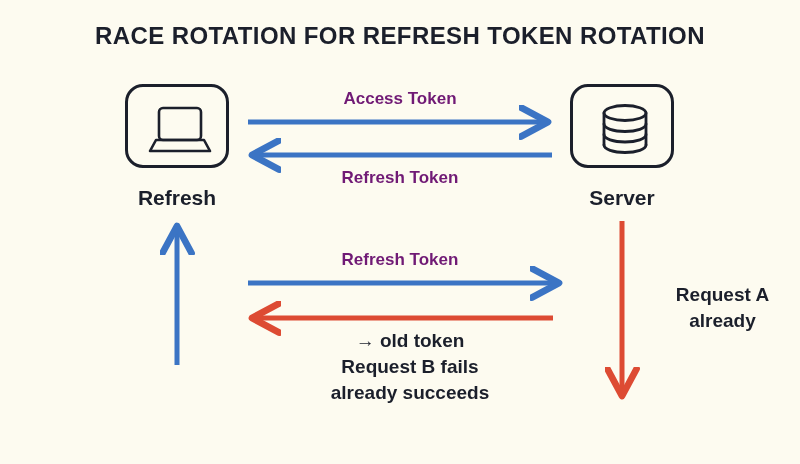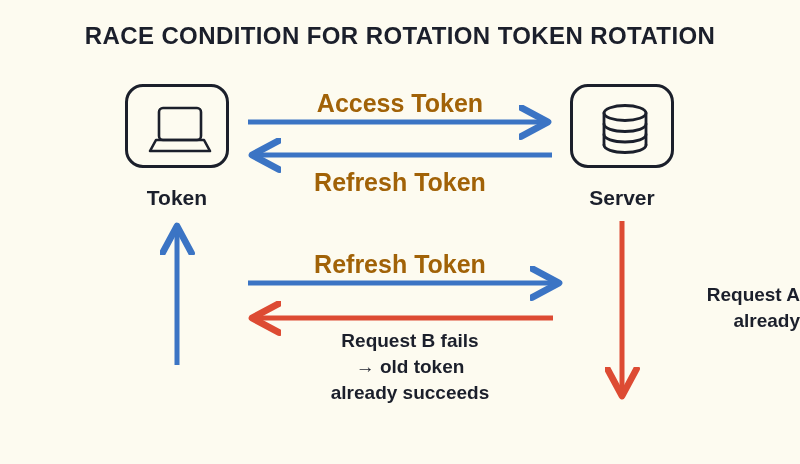--- a/index.html
+++ b/index.html
@@ -60,23 +60,23 @@
 
   .node-icon {
     position: absolute;
     left: 0; top: 0;
     width: 104px;
     height: 84px;
   }
 
   
   .flow-label {
-    font-size: 25px;
+    font-size: 17px;
     font-weight: bold;
-    color: #a16207;
+    color: #701a75;
     text-align: center;
     white-space: nowrap;
   }
   #label-access-token   { left: 250px; top: 89px;  width: 300px; }
   #label-refresh-token-1{ left: 250px; top: 168px; width: 300px; }
   #label-refresh-token-2{ left: 250px; top: 250px; width: 300px; }
 
   .multiline-label {
     font-size: 19px;
     font-weight: bold;
@@ -86,38 +86,38 @@
   #label-request-b {
     left: 280px;
     top: 328px;
     width: 260px;
     text-align: center;
   }
   #label-request-a {
     left: 645px;
     top: 282px;
     width: 155px;
-    text-align: right;
+    text-align: center;
   }
   .multiline-label span { display: block; }
 
   svg.arrow-layer {
     position: absolute;
     left: 0; top: 0;
     width: 800px;
     height: 464px;
     pointer-events: none;
   }
 </style>
 </head>
 <body>
 
 <div id="canvas">
 
-  <div class="abs" id="title">RACE CONDITION FOR ROTATION TOKEN ROTATION</div>
+  <div class="abs" id="title">RACE ROTATION FOR REFRESH TOKEN ROTATION</div>
 
   <svg class="arrow-layer" viewBox="0 0 800 464" xmlns="http://www.w3.org/2000/svg">
     <defs>
       <marker id="ah-blue-r" markerWidth="7" markerHeight="7" refX="5.4" refY="3.5" orient="auto" markerUnits="strokeWidth">
         <path d="M0.4,0.6 L5.8,3.5 L0.4,6.4" fill="none" stroke="#3b74c4" stroke-width="1.35" stroke-linecap="round" stroke-linejoin="round"></path>
       </marker>
       <marker id="ah-blue-l" markerWidth="7" markerHeight="7" refX="5.4" refY="3.5" orient="auto" markerUnits="strokeWidth">
         <path d="M0.4,0.6 L5.8,3.5 L0.4,6.4" fill="none" stroke="#3b74c4" stroke-width="1.35" stroke-linecap="round" stroke-linejoin="round"></path>
       </marker>
       <marker id="ah-red" markerWidth="7" markerHeight="7" refX="5.4" refY="3.5" orient="auto" markerUnits="strokeWidth">
@@ -149,21 +149,21 @@
       <line x1="622" y1="221" x2="622" y2="394" stroke="#dd4b33" stroke-width="5" marker-end="url(#ah-red)"></line>
     </g>
   </svg>
 
   <div class="abs node-box" id="client-box">
     <svg class="node-icon" viewBox="0 0 104 84" xmlns="http://www.w3.org/2000/svg">
       <rect x="31" y="21" width="42" height="32" rx="4" ry="4" fill="none" stroke="#1b1f2b" stroke-width="2.6"></rect>
       <path d="M28,53 L76,53 L82,64 L22,64 Z" fill="none" stroke="#1b1f2b" stroke-width="2.6" stroke-linejoin="round"></path>
     </svg>
   </div>
-  <div class="abs node-label" id="client-label">Token</div>
+  <div class="abs node-label" id="client-label">Refresh</div>
 
   <div class="abs node-box" id="server-box">
     <svg class="node-icon" viewBox="0 0 104 84" xmlns="http://www.w3.org/2000/svg">
       <g fill="none" stroke="#1b1f2b" stroke-width="2.8" stroke-linecap="round">
         <ellipse cx="52" cy="26" rx="21" ry="7.5"></ellipse>
         <path d="M31,26 L31,58"></path>
         <path d="M73,26 L73,58"></path>
         <path d="M31,37 C31,41.2 40.4,44.5 52,44.5 C63.6,44.5 73,41.2 73,37"></path>
         <path d="M31,47.5 C31,51.7 40.4,55 52,55 C63.6,55 73,51.7 73,47.5"></path>
         <path d="M31,58 C31,62.2 40.4,65.5 52,65.5 C63.6,65.5 73,62.2 73,58"></path>
@@ -172,22 +172,22 @@
   </div>
   <div class="abs node-label" id="server-label">Server</div>
 
   <div class="abs flow-label" id="label-access-token">Access Token</div>
 
   <div class="abs flow-label" id="label-refresh-token-1">Refresh Token</div>
 
   <div class="abs flow-label" id="label-refresh-token-2">Refresh Token</div>
 
   <div class="abs multiline-label" id="label-request-b">
+    <span>→ old token</span>
     <span>Request B fails</span>
-    <span>→ old token</span>
     <span>already succeeds</span>
   </div>
 
   <div class="abs multiline-label" id="label-request-a">
     <span>Request A</span>
     <span>already</span>
   </div>
 
 </div>
 

